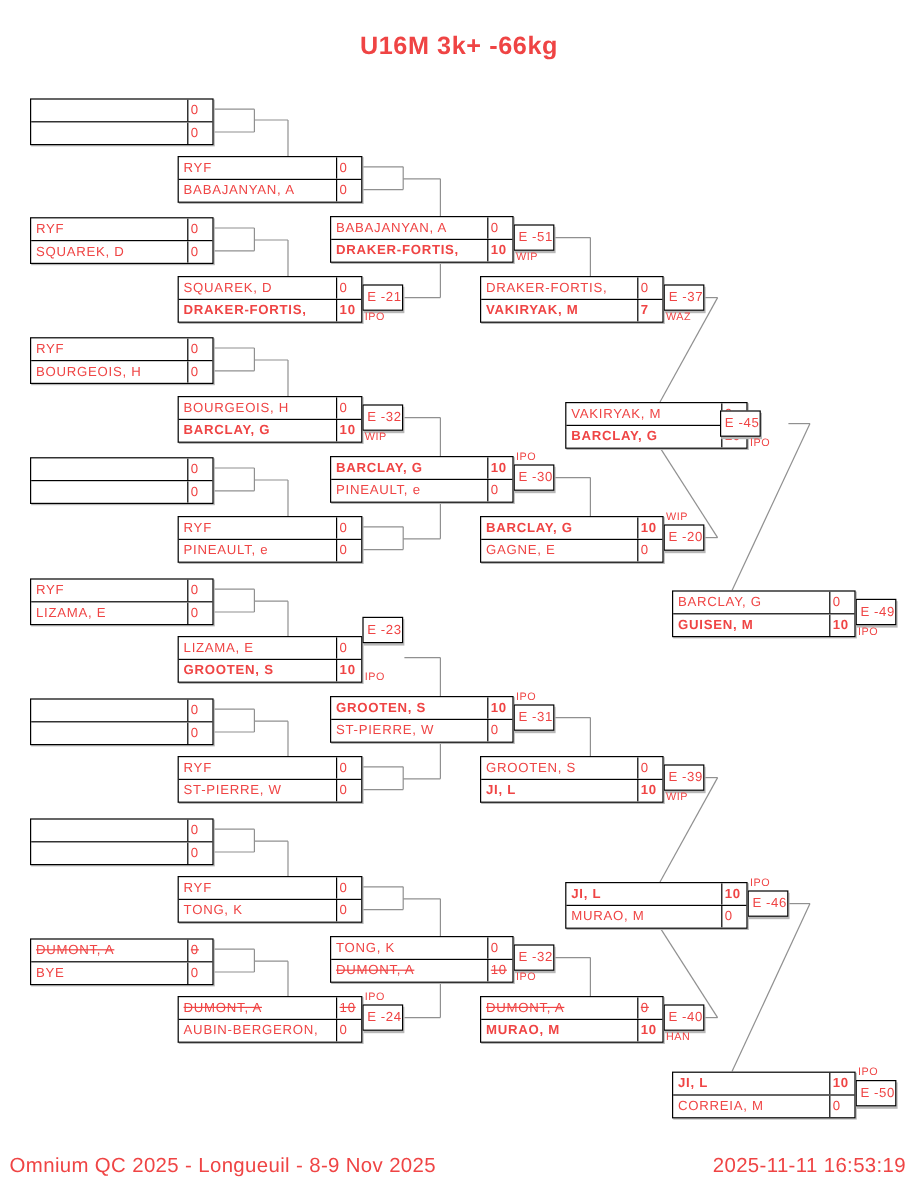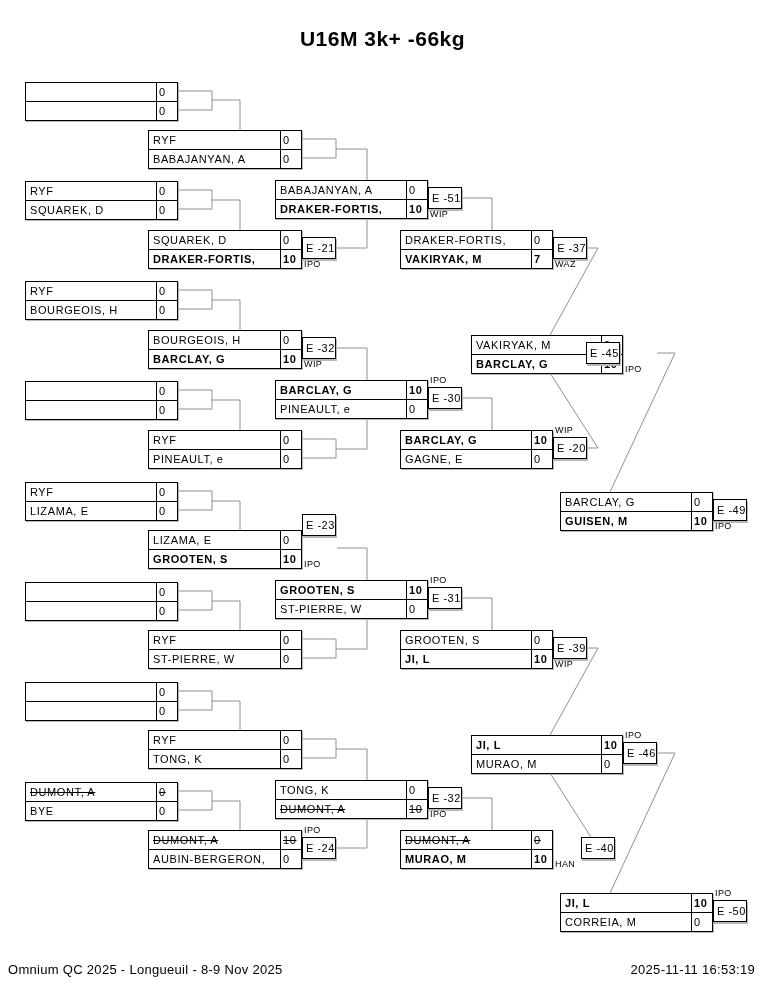--- a/index.html
+++ b/index.html
@@ -1,35 +1,35 @@
 <!DOCTYPE html>
 <html><head>
 <meta charset="utf-8">
 <style>
   html,body{margin:0;padding:0;background:#ffffff;}
   #page{position:relative;width:765px;height:990px;background:#ffffff;overflow:hidden;
-        font-family:"Liberation Sans",sans-serif;color:#000000;}
+        font-family:"Liberation Sans",sans-serif;color:#ef4444;}
   #title{position:absolute;top:27px;left:0;right:0;text-align:center;
          font-size:21px;font-weight:bold;letter-spacing:0.5px;}
   #lines{position:absolute;left:0;top:0;width:765px;height:990px;}
   .match{position:absolute;border:1px solid #000;background:#fff;box-sizing:border-box;
          box-shadow:1px 1px 0 #b8b8b8;}
   .row{display:flex;height:18px;line-height:18px;font-size:11px;letter-spacing:0.6px;
        white-space:nowrap;overflow:hidden;}
   .row.top{border-bottom:1px solid #000;}
   .pname{flex:1;padding-left:4px;overflow:hidden;}
   .pscore{width:21px;border-left:1px solid #000;padding-left:2px;box-sizing:border-box;}
   .winner{font-weight:bold;}
   .struck{text-decoration:line-through;}
   .elabel{position:absolute;width:34px;height:22px;box-sizing:border-box;border:1px solid #000;
           background:#fff;font-size:11px;line-height:20px;padding-left:3px;letter-spacing:0.5px;
           box-shadow:1px 2px 0 #b8b8b8;}
   .tech{position:absolute;font-size:9px;letter-spacing:0.4px;line-height:10px;}
   #footer{position:absolute;top:962px;left:8px;right:10px;display:flex;
-          justify-content:space-between;font-size:13px;letter-spacing:0.3px;}
+          justify-content:space-between;font-size:17px;letter-spacing:0.3px;}
 </style>
 </head>
 <body>
 
 <div id="page">
   <div id="title">U16M 3k+ -66kg</div>
   <svg id="lines" viewBox="0 0 765 990" xmlns="http://www.w3.org/2000/svg">
       <line x1="178" y1="91" x2="212" y2="91" stroke="#909090" stroke-width="1"></line>
       <line x1="178" y1="110" x2="212" y2="110" stroke="#909090" stroke-width="1"></line>
       <line x1="212" y1="91" x2="212" y2="110" stroke="#909090" stroke-width="1"></line>
@@ -375,33 +375,33 @@
       <div class="match" style="left: 400px; top: 830px; width: 153px;">
         <div class="row top struck">
           <span class="pname">DUMONT, A</span>
           <span class="pscore">0</span>
         </div>
         <div class="row winner">
           <span class="pname">MURAO, M</span>
           <span class="pscore">10</span>
         </div>
       </div>
-      <div class="elabel" style="left: 553px; top: 837px; margin-left: 28px;">E -40</div>
+      <div class="elabel" style="left: 553px; top: 837px;">E -40</div>
       <div class="tech" style="left: 555px; top: 859px;">HAN</div>
       <div class="match" style="left: 471px; top: 335px; width: 152px;">
         <div class="row top">
           <span class="pname">VAKIRYAK, M</span>
           <span class="pscore">0</span>
         </div>
         <div class="row winner">
           <span class="pname">BARCLAY, G</span>
           <span class="pscore">10</span>
         </div>
       </div>
-      <div class="elabel" style="left: 586px; top: 342px;">E -45</div>
+      <div class="elabel" style="left: 600px; top: 342px;">E -45</div>
       <div class="tech" style="left: 625px; top: 364px;">IPO</div>
       <div class="match" style="left: 471px; top: 735px; width: 152px;">
         <div class="row top winner">
           <span class="pname">JI, L</span>
           <span class="pscore">10</span>
         </div>
         <div class="row">
           <span class="pname">MURAO, M</span>
           <span class="pscore">0</span>
         </div>

